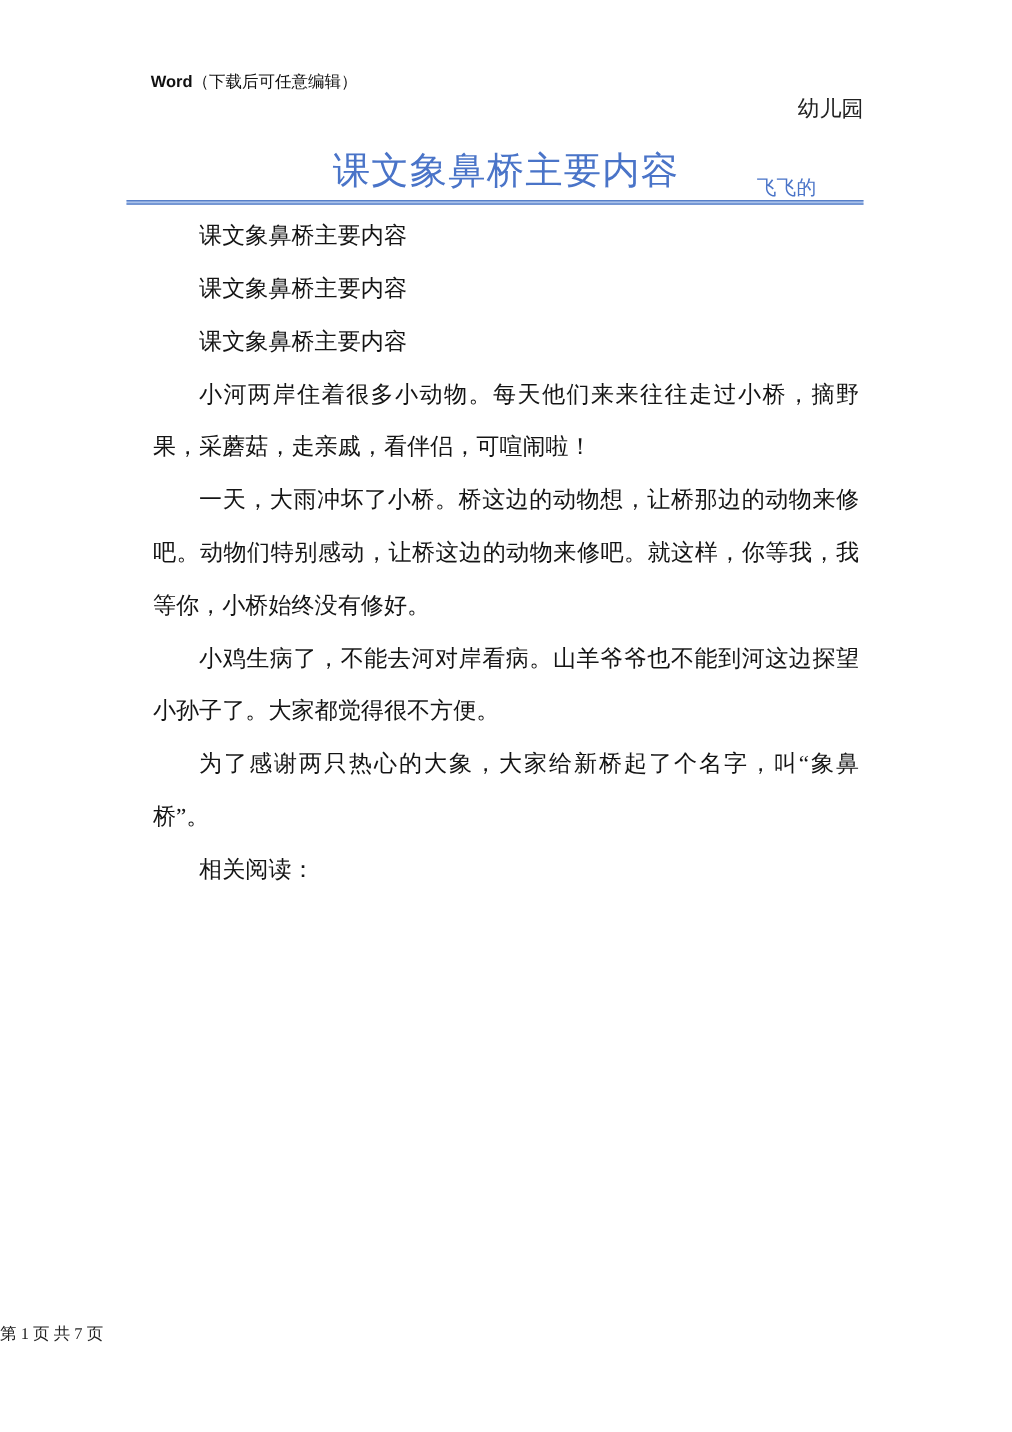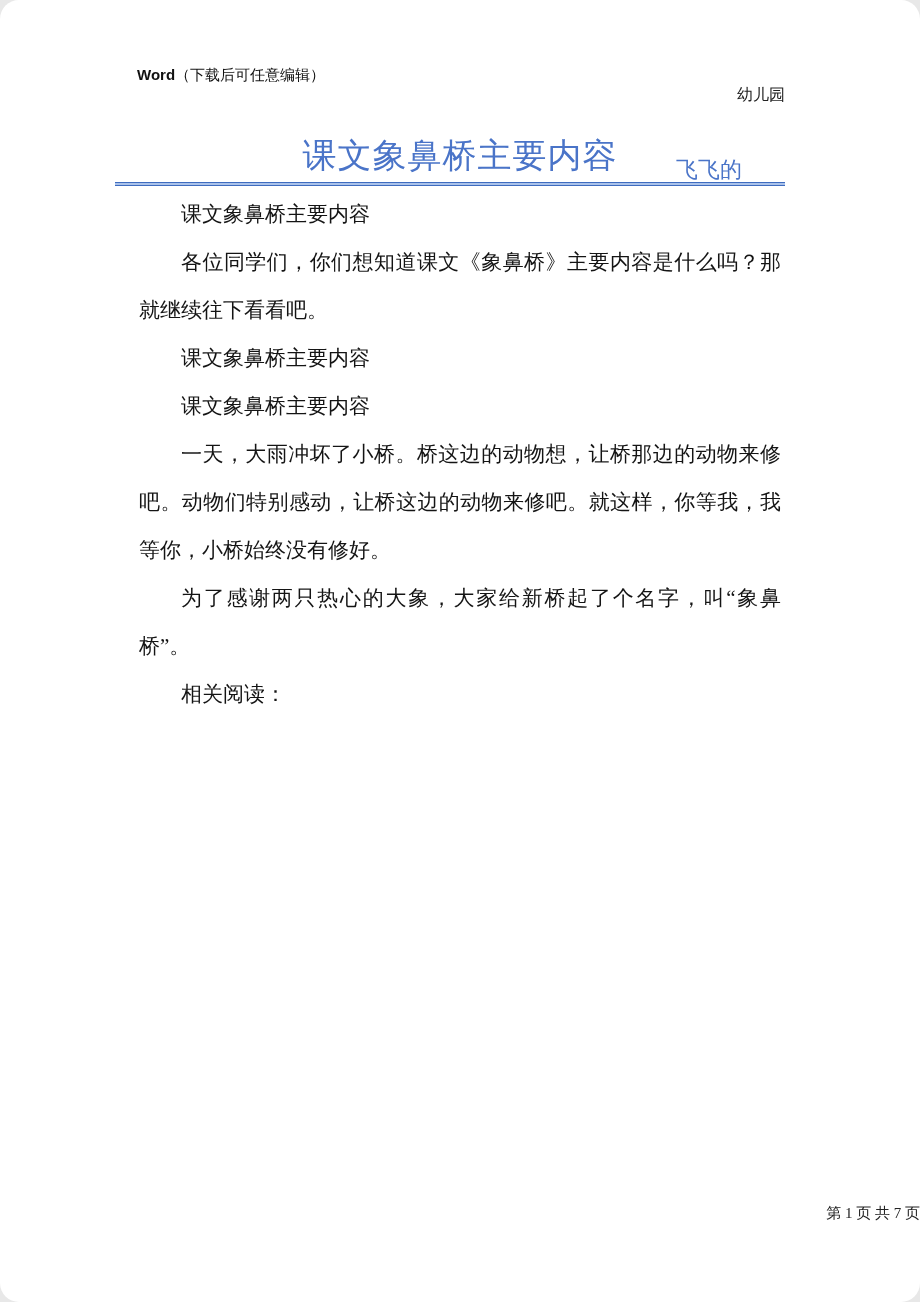--- a/index.html
+++ b/index.html
@@ -4,47 +4,46 @@
 <style>
   html,body{margin:0;padding:0;background:#e8e8e8;}
   .page{
     position:relative;
     width:920px;height:1302px;
     margin:0 auto;
     background:#ffffff;
     font-family:"Liberation Serif","DejaVu Serif",serif;
     color:#1a1a1a;
     overflow:hidden;
-    border-radius:19px;
   }
   .hdr-left{
     position:absolute;top:64px;left:137px;
     font-size:15px;line-height:22px;color:#111;
     white-space:nowrap;
   }
   .hdr-left .brand{
     font-family:"Liberation Sans","DejaVu Sans",sans-serif;
     font-weight:600;font-size:15px;
   }
   .hdr-left .note{font-size:15px;}
   .hdr-right{
     position:absolute;top:85px;right:135px;
-    font-size:16px;color:#222;white-space:nowrap;
+    font-size:20px;color:#222;white-space:nowrap;
   }
   .doc-title{
     position:absolute;top:110px;left:0;right:0;
     text-align:center;
     font-size:34px;line-height:46px;
     color:#4a74c8;
     font-weight:400;
     letter-spacing:1px;
   }
   .byline{
     position:absolute;top:159px;right:178px;
-    font-size:22px;line-height:22px;
+    font-size:18px;line-height:22px;
     color:#4a74c8;white-space:nowrap;
   }
   .title-divider{
     position:absolute;top:182px;left:115px;width:670px;
     height:2px;
     background:#aac2ea;
     border-top:1px solid #3f6cbf;
     border-bottom:1px solid #3f6cbf;
   }
   .doc-body{
@@ -54,21 +53,21 @@
     margin:0;padding:0;
     font-size:21px;
     line-height:48px;
     text-indent:2em;
     text-align:justify;
     letter-spacing:0;
     color:#141414;
   }
   .page-footer{
     position:absolute;top:1203px;left:0;right:0;
-    text-align:right;
+    text-align:left;
     font-size:15px;color:#222;
     line-height:20px;
   }
 </style>
 </head>
 <body>
 
 <div class="page">
 
   <div class="hdr-left">
@@ -78,23 +77,24 @@
   <div class="hdr-right">幼儿园</div>
 
   <h1 class="doc-title">课文象鼻桥主要内容</h1>
 
   <div class="byline">飞飞的</div>
 
   <div class="title-divider"></div>
 
   <div class="doc-body">
     <p>课文象鼻桥主要内容</p>
-    <p>各位同学们，你们想知道课文《象鼻桥》主要内容是什么吗？那就继续往下看看吧。</p>
     <p>课文象鼻桥主要内容</p>
     <p>课文象鼻桥主要内容</p>
+    <p>小河两岸住着很多小动物。每天他们来来往往走过小桥，摘野果，采蘑菇，走亲戚，看伴侣，可喧闹啦！</p>
     <p>一天，大雨冲坏了小桥。桥这边的动物想，让桥那边的动物来修吧。动物们特别感动，让桥这边的动物来修吧。就这样，你等我，我等你，小桥始终没有修好。</p>
+    <p>小鸡生病了，不能去河对岸看病。山羊爷爷也不能到河这边探望小孙子了。大家都觉得很不方便。</p>
     <p>为了感谢两只热心的大象，大家给新桥起了个名字，叫“象鼻桥”。</p>
     <p>相关阅读：</p>
   </div>
 
   <div class="page-footer">第 1 页 共 7 页</div>
 
 </div>
 
 </body></html>

